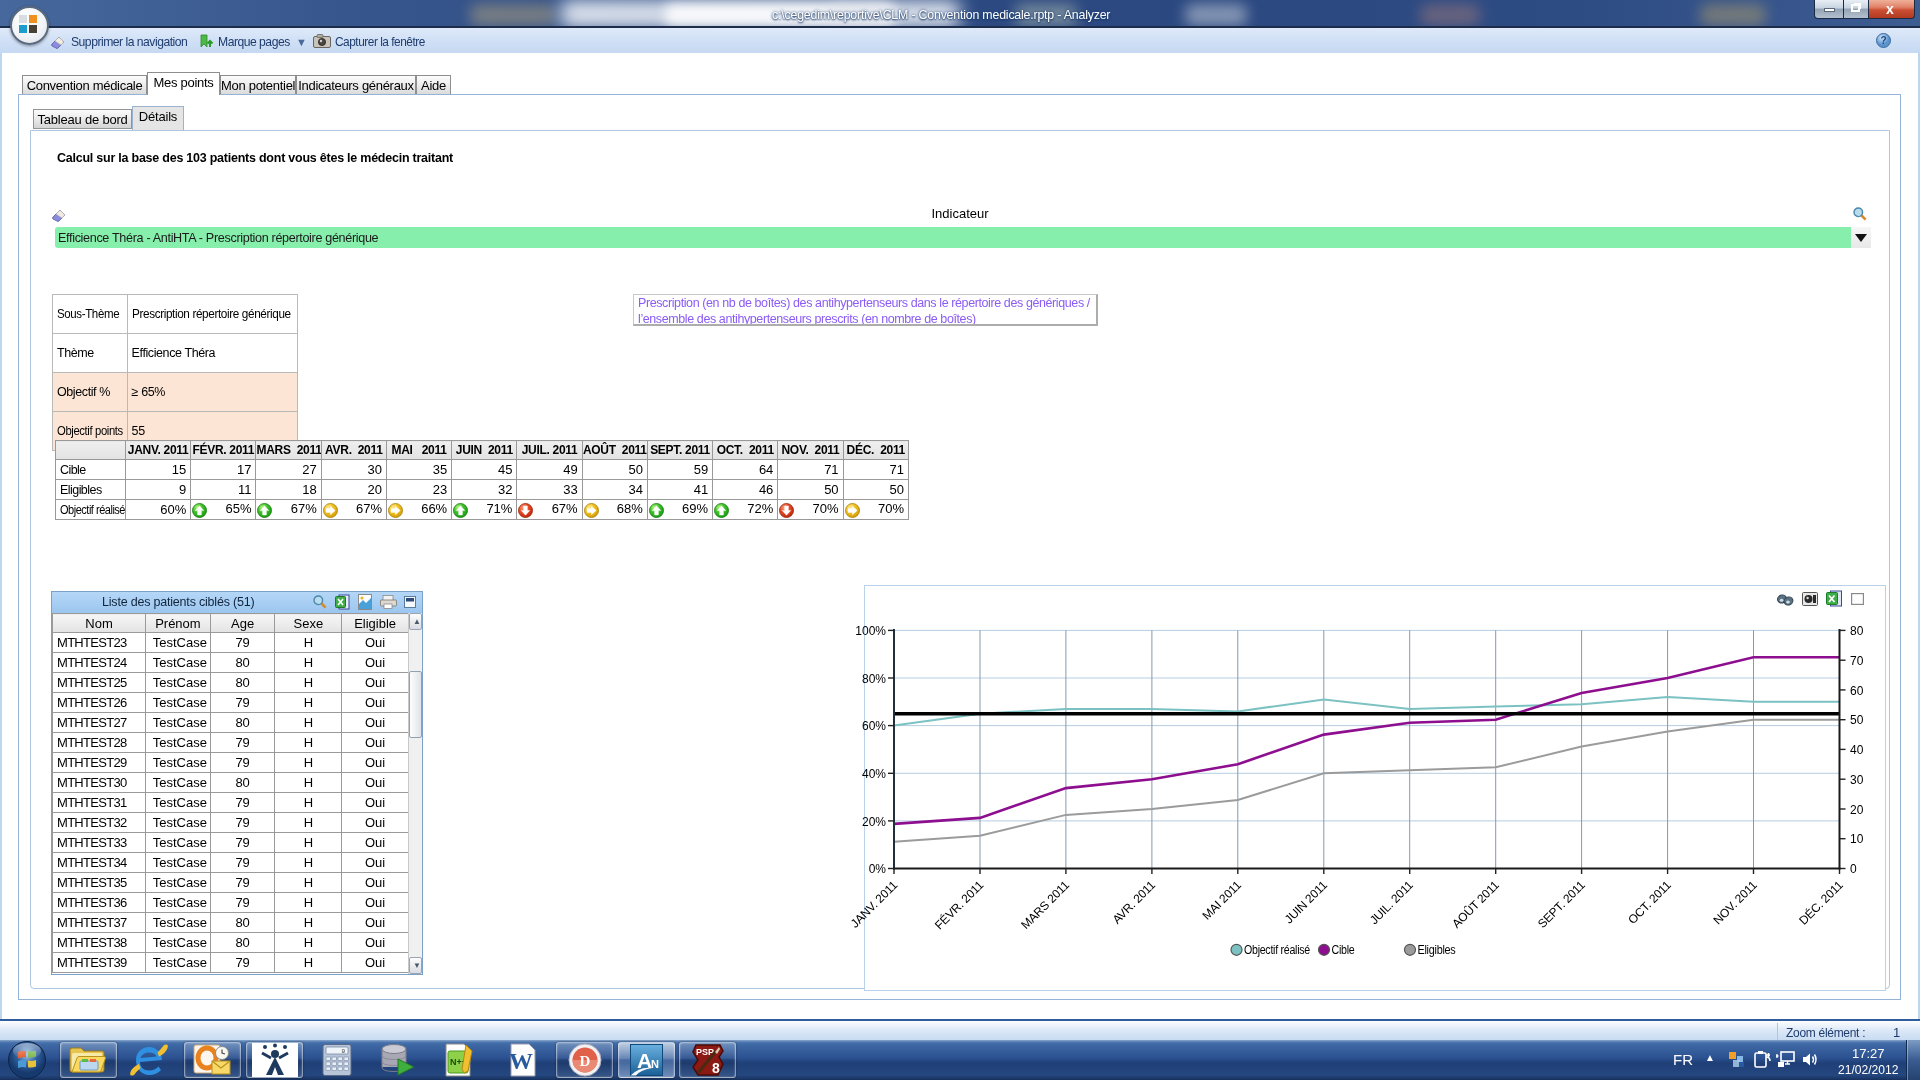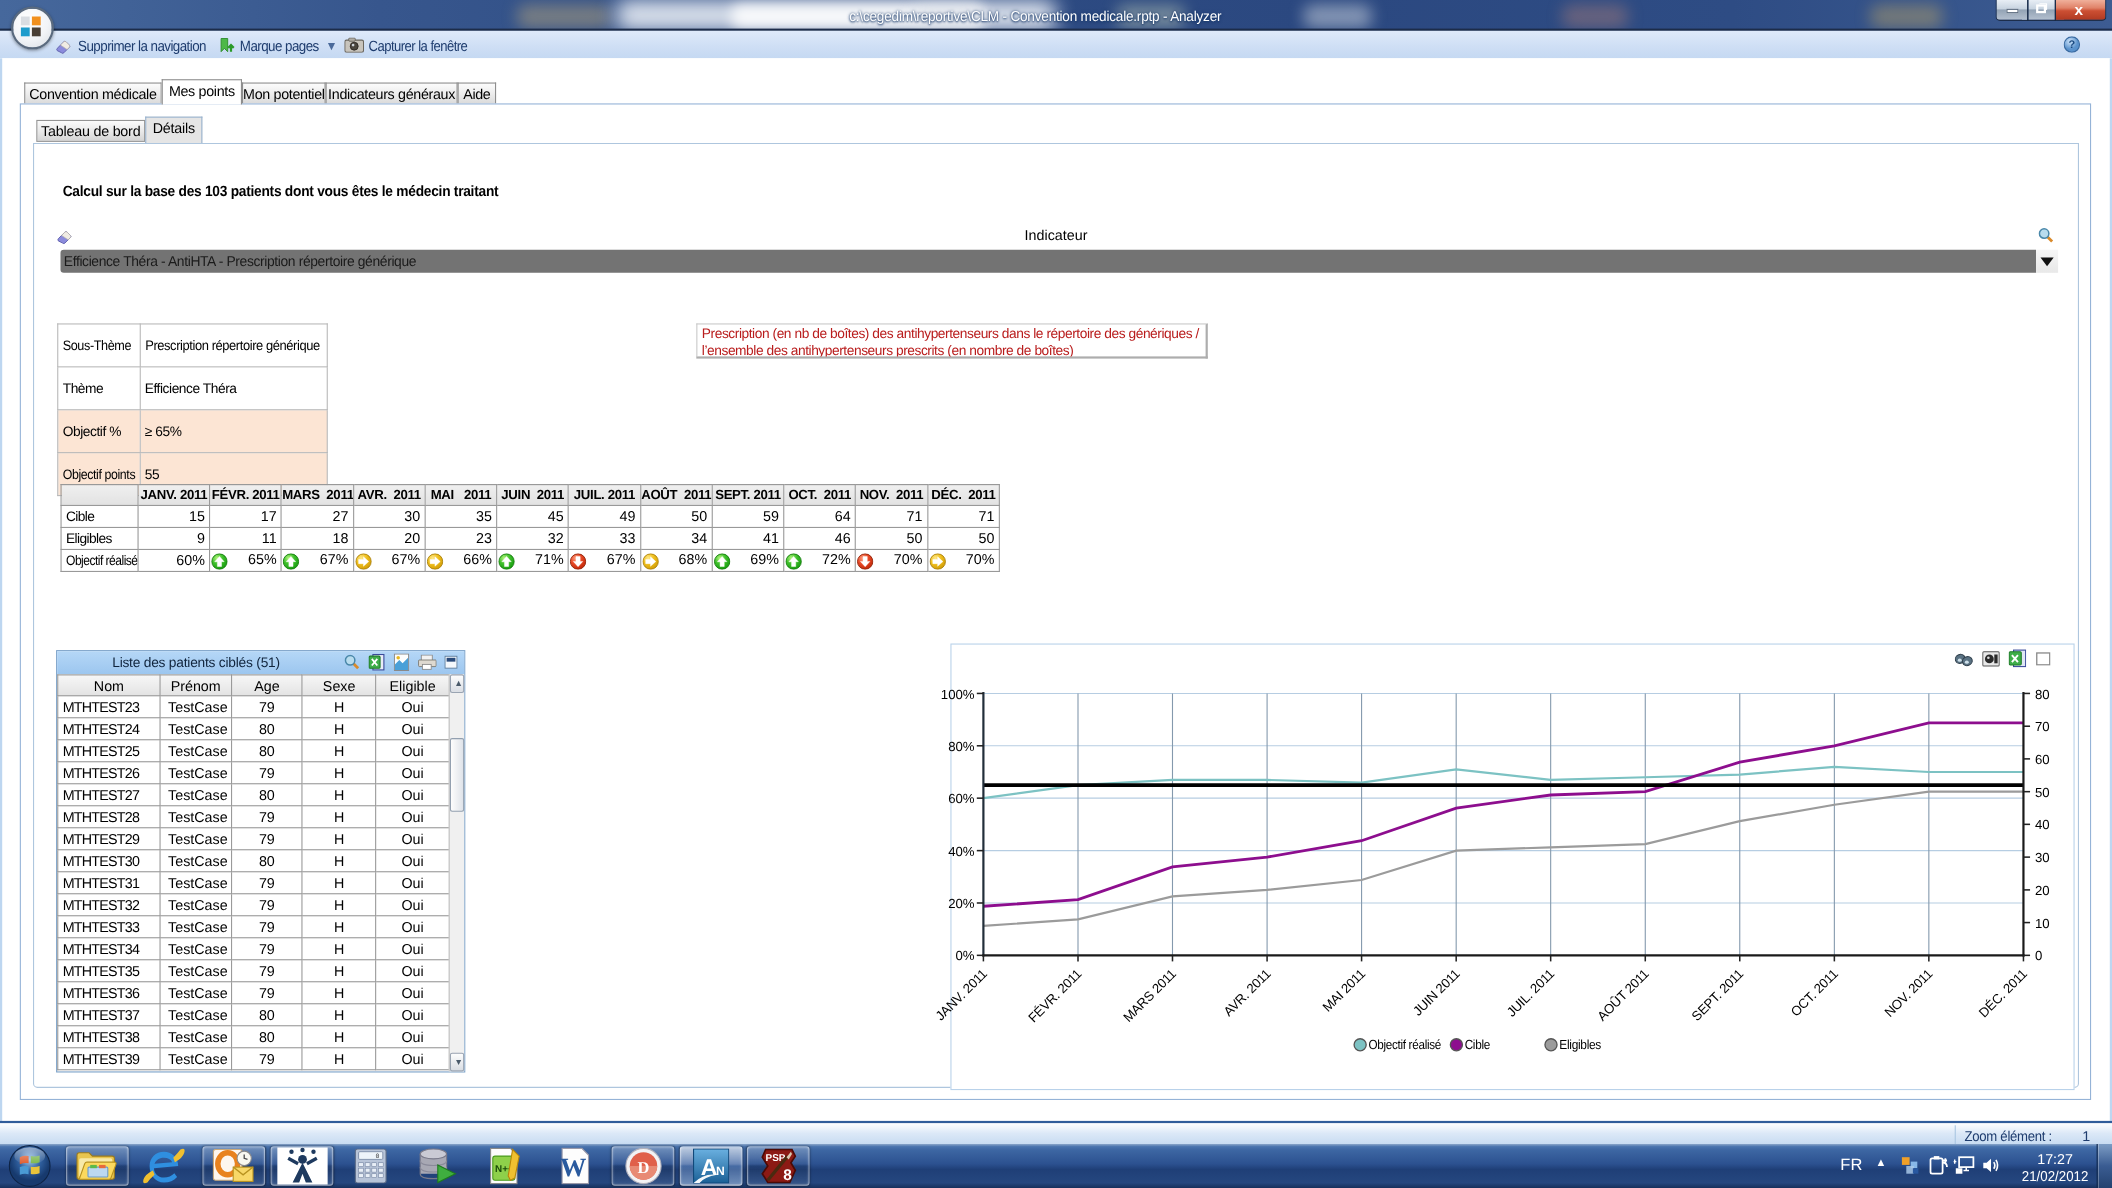--- a/index.html
+++ b/index.html
@@ -33,38 +33,38 @@
 
 
 .tab { position:absolute; top:75px; height:20px; background:linear-gradient(180deg,#fcfcfc 0%,#ececec 50%,#d9d9d9 100%); border:1px solid #8e8e8e; border-bottom:none; font-size:13px; letter-spacing:-0.3px; color:#000; text-align:center; line-height:19px; white-space:nowrap; overflow:hidden; }
 #tab-active { top:72px; height:23px; background:#fff; border:1px solid #8e8e8e; border-bottom:none; z-index:3; }
 #panel-outer { left:18px; top:94px; width:1883px; height:906px; background:#fff; border:1px solid #95b3d7; }
 
 .stab { position:absolute; height:20px; background:linear-gradient(180deg,#fbfbfb 0%,#e8e8e8 55%,#d4d4d4 100%); border:1px solid #949494; font-size:13px; letter-spacing:-0.2px; text-align:center; line-height:19px; white-space:nowrap; overflow:hidden; }
 #stab-active { background:#e5e5e5; border:1px solid #9ab4cf; border-bottom:none; z-index:3; }
 #panel-inner { left:30px; top:130px; width:1860px; height:859px; background:#fff; border:1px solid #aec6de; border-radius:0 0 4px 4px; }
 
-#calc-text { left:57px; top:150px; font-size:13.5px; letter-spacing:-0.25px; font-weight:bold; color:#000;margin-top:16px; }
+#calc-text { left:57px; top:150px; font-size:13.5px; letter-spacing:-0.25px; font-weight:bold; color:#000; }
 #ind-label { left:900px; top:206px; width:120px; text-align:center; font-size:13px; color:#000; }
 
 
-#greenbar { left:55px; top:227px; width:1796px; height:21px; background:#737373; border-radius:3px 0 0 3px; }
+#greenbar { left:55px; top:227px; width:1796px; height:21px; background:#86efac; border-radius:3px 0 0 3px; }
 #greenbar span { position:absolute; left:3px; top:3px; font-size:13px; letter-spacing:-0.35px; color:#1a1a1a; white-space:nowrap; }
 #dropbtn { left:1851px; top:227px; width:20px; height:21px; background:linear-gradient(180deg,#f6f6f6,#e8e8e8); }
 #dropbtn:after { content:""; position:absolute; left:4px; top:7px; border-left:6px solid transparent; border-right:6px solid transparent; border-top:8px solid #111; }
 
 
 #infotable { left:52px; top:294px; width:246px; border-collapse:collapse; font-size:12.5px; letter-spacing:-0.4px; table-layout:fixed; }
 #infotable td { border:1px solid #b9b9b9; height:20px; padding:12px 4px; white-space:nowrap; }
 #infotable .peach { background:#fce5d4; }
 #infotable td.lbl { width:74px; }
 #infotable td.val { width:169px; overflow:hidden; }
 
 
-#descbox { left:633px; top:294px; width:465px; height:32px; border:1px solid #c9c9c9; border-right:2px solid #adadad; border-bottom:2px solid #adadad; font-size:12.5px; letter-spacing:-0.4px; color:#b91c1c; padding:1px 0 0 4px; line-height:15.5px; white-space:nowrap; overflow:hidden; }
+#descbox { left:633px; top:294px; width:465px; height:32px; border:1px solid #c9c9c9; border-right:2px solid #adadad; border-bottom:2px solid #adadad; font-size:12.5px; letter-spacing:-0.4px; color:#8b5cf6; padding:1px 0 0 4px; line-height:15.5px; white-space:nowrap; overflow:hidden; }
 
 
 #mtable { left:55px; top:440px; width:854px; border-collapse:collapse; font-size:13px; table-layout:fixed; }
 #mtable td,#mtable th { border:1px solid #999; height:19px; padding:0; white-space:nowrap; }
 #mtable td { height:20px; overflow:hidden; }
 #mtable th { background:linear-gradient(180deg,#efefef,#e2e2e2); font-weight:bold; width:64.3px; text-align:center; font-size:12px; letter-spacing:-0.3px; overflow:hidden; }
 #mtable th.corner { width:69px; background:linear-gradient(180deg,#efefef,#e2e2e2); }
 #mtable td.rowlbl { font-size:12.5px; letter-spacing:-0.55px; }
 #mtable td.rowlbl { text-align:left; padding-left:4px; }
 #mtable td.num { text-align:right; padding-right:4px; }

